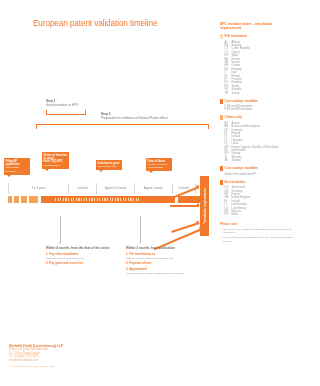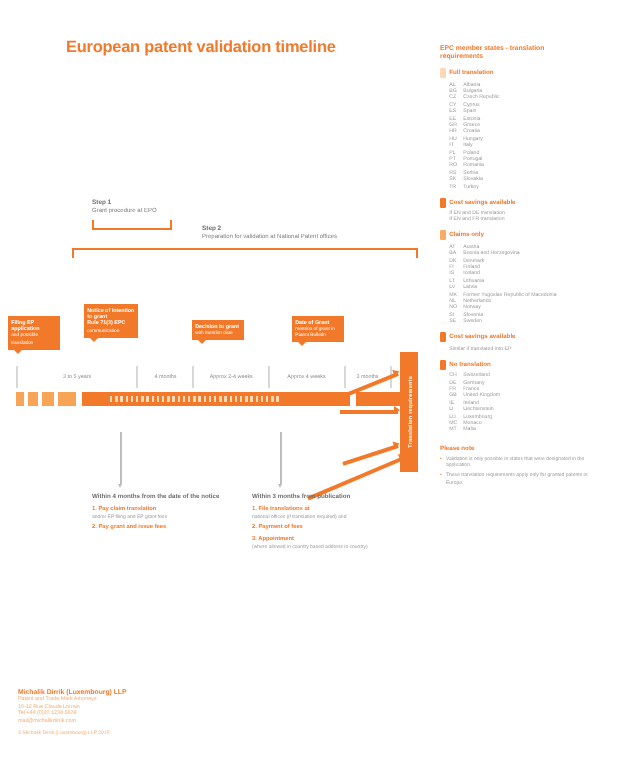--- a/index.html
+++ b/index.html
@@ -8,21 +8,21 @@
     background: #ffffff;
     font-family: "Liberation Sans", sans-serif;
     color: #f07c2c;
     overflow: hidden;
     position: relative;
   }
 
   
   #title {
     position: absolute; left: 9px; top: 19px;
-    font-size: 8.2px; font-weight: bold;
+    font-size: 8.2px; font-weight: normal;
     color: #f2792a; letter-spacing: -0.1px; padding-left: 24px;
   }
 
   
   #main { position: absolute; left: 0; top: 0; width: 215px; height: 386px; }
 
   .step-title { font-size: 3.2px; font-weight: bold; color: #6d6d6d; }
   .step-sub   { font-size: 3px; color: #7d7d7d; }
 
   #step1 { position: absolute; left: 46px; top: 99px; }

